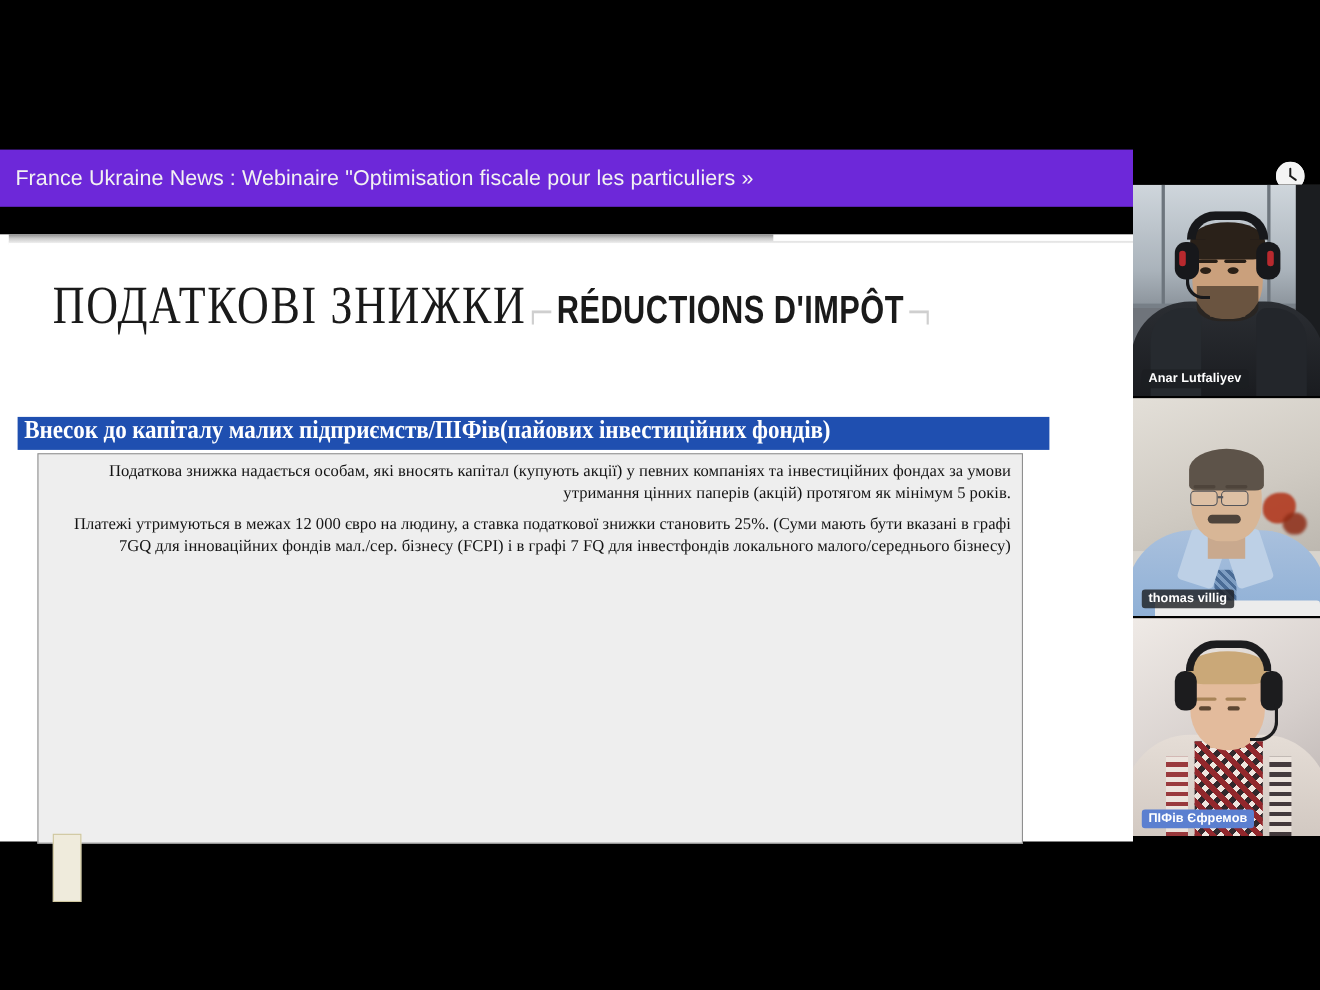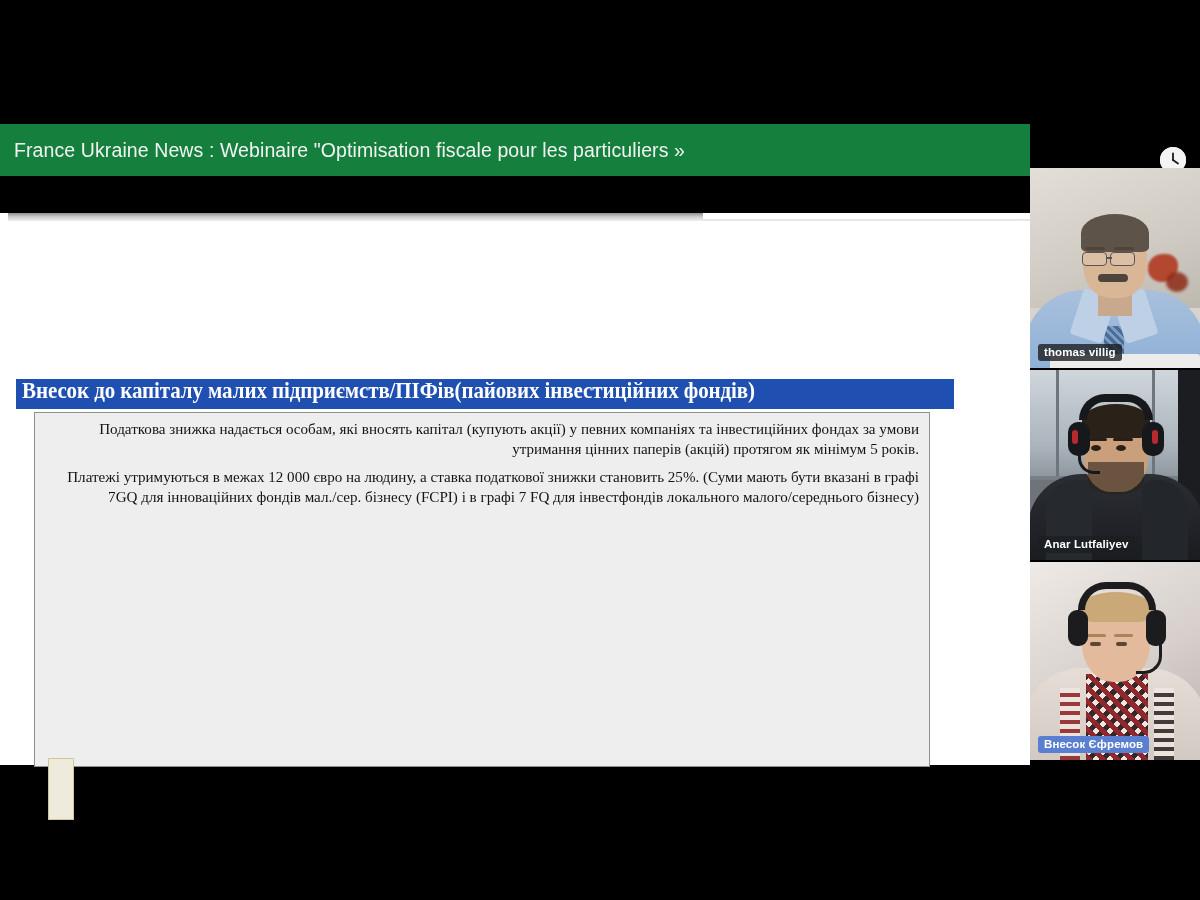--- a/index.html
+++ b/index.html
@@ -15,25 +15,25 @@
   #app {
     position: relative;
     width: 1200px;
     height: 900px;
     background: #000000;
   }
 
   
   .title-bar {
     position: absolute;
-    left: 0; top: 124px;
+    left: 0; top: 136px;
     width: 1030px; height: 52px;
     display: flex;
     align-items: center;
-    background: #15803d;
+    background: #6d28d9;
   }
   .title-bar .meeting-title {
     padding-left: 14px;
     color: #f2f2f2;
     font-size: 19.5px;
     font-weight: 400;
     letter-spacing: 0.1px;
     white-space: nowrap;
   }
 
@@ -318,58 +318,42 @@
     </svg>
   </div>
 
   <div class="slide-stage">
 
     <div class="slide-topstrip-ext"></div>
     <div class="slide-topstrip"></div>
 
     <div class="slide-inner">
 
+      <div class="slide-headline">
+        <span class="headline-ua">ПОДАТКОВІ ЗНИЖКИ</span>
+        <span class="headline-brk">⌐</span>
+        <span class="headline-fr">RÉDUCTIONS D'IMPÔT</span>
+        <span class="headline-brk">¬</span>
+      </div>
 
       <div class="blue-banner">
         <div class="banner-text">Внесок до капіталу малих підприємств/ПІФів(пайових інвестиційних фондів)</div>
       </div>
 
       <div class="content-box">
         <p>Податкова знижка надається особам, які вносять капітал (купують акції) у певних компаніях та інвестиційних фондах за умови утримання цінних паперів (акцій) протягом як мінімум 5 років.</p>
         <p>Платежі утримуються в межах 12 000 євро на людину, а ставка податкової знижки становить 25%. (Суми мають бути вказані в графі 7GQ для інноваційних фондів мал./сер. бізнесу (FCPI) і в графі 7 FQ для інвестфондів локального малого/середнього бізнесу)</p>
       </div>
 
       <div class="cream-tab"></div>
     </div>
 
   </div>
 
   <div class="rail">
-
-    <div class="tile tile-1">
-      <div class="t1-bg"></div>
-      <div class="t1-wall"></div>
-      <div class="t1-flower"></div>
-      <div class="t1-flower2"></div>
-      <div class="t1-shirt"></div>
-      <div class="t1-tie"></div>
-      <div class="t1-collarL"></div>
-      <div class="t1-collarR"></div>
-      <div class="t1-neck"></div>
-      <div class="t1-head"></div>
-      <div class="t1-hair"></div>
-      <div class="t1-brow t1-browL"></div>
-      <div class="t1-brow t1-browR"></div>
-      <div class="t1-gl t1-glL"></div>
-      <div class="t1-gl t1-glR"></div>
-      <div class="t1-glbar"></div>
-      <div class="t1-stache"></div>
-      <div class="t1-laptop"></div>
-      <div class="name-chip chip-dark">thomas villig</div>
-    </div>
 
     <div class="tile tile-2">
       <div class="t2-bg"></div>
       <div class="t2-win"></div>
       <div class="t2-winmul1"></div>
       <div class="t2-winmul2"></div>
       <div class="t2-winsill"></div>
       <div class="t2-darkpanel"></div>
       <div class="t2-body"></div>
       <div class="t2-vestL"></div>
@@ -384,35 +368,57 @@
       <div class="t2-eye t2-eyeR"></div>
       <div class="t2-hs-band"></div>
       <div class="t2-cupL"></div>
       <div class="t2-cupR"></div>
       <div class="t2-cupLr"></div>
       <div class="t2-cupRr"></div>
       <div class="t2-boom"></div>
       <div class="name-chip chip-dark">Anar Lutfaliyev</div>
     </div>
 
+    <div class="tile tile-1">
+      <div class="t1-bg"></div>
+      <div class="t1-wall"></div>
+      <div class="t1-flower"></div>
+      <div class="t1-flower2"></div>
+      <div class="t1-shirt"></div>
+      <div class="t1-tie"></div>
+      <div class="t1-collarL"></div>
+      <div class="t1-collarR"></div>
+      <div class="t1-neck"></div>
+      <div class="t1-head"></div>
+      <div class="t1-hair"></div>
+      <div class="t1-brow t1-browL"></div>
+      <div class="t1-brow t1-browR"></div>
+      <div class="t1-gl t1-glL"></div>
+      <div class="t1-gl t1-glR"></div>
+      <div class="t1-glbar"></div>
+      <div class="t1-stache"></div>
+      <div class="t1-laptop"></div>
+      <div class="name-chip chip-dark">thomas villig</div>
+    </div>
+
     <div class="tile tile-3">
       <div class="t3-bg"></div>
       <div class="t3-wall"></div>
       <div class="t3-shirt"></div>
       <div class="t3-embL"></div>
       <div class="t3-embR"></div>
       <div class="t3-emb"></div>
       <div class="t3-neck"></div>
       <div class="t3-head"></div>
       <div class="t3-hair"></div>
       <div class="t3-brow t3-browL"></div>
       <div class="t3-brow t3-browR"></div>
       <div class="t3-eye t3-eyeL"></div>
       <div class="t3-eye t3-eyeR"></div>
       <div class="t3-hs-band"></div>
       <div class="t3-cupL"></div>
       <div class="t3-cupR"></div>
       <div class="t3-boom"></div>
-      <div class="name-chip chip-blue">Внесок Єфремов</div>
+      <div class="name-chip chip-blue">ПІФів Єфремов</div>
     </div>
 
   </div>
 </div>
 
 </body></html>

